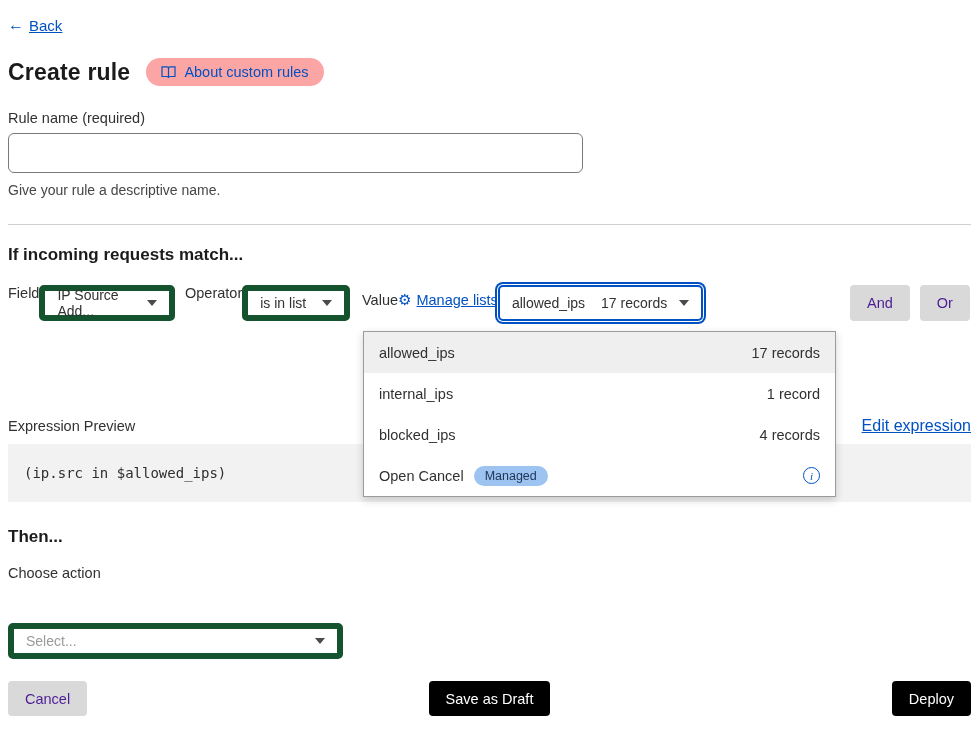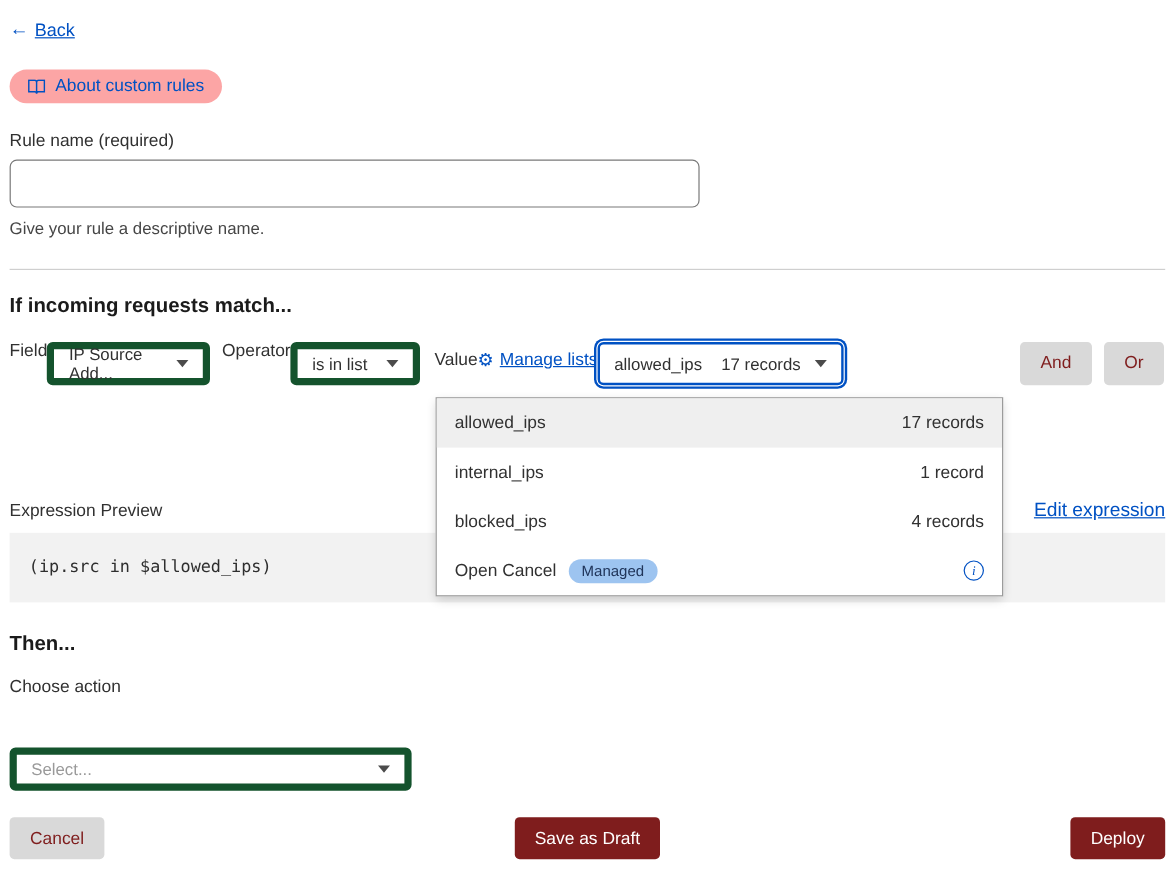--- a/index.html
+++ b/index.html
@@ -65,22 +65,22 @@
 
   .value-label-row { display: flex; justify-content: space-between; align-items: center; margin-bottom: 7px; }
   .value-label-row .field-label { margin-bottom: 0; }
   .manage-lists { display: inline-flex; align-items: center; gap: 5px; font-size: 14.5px; }
   .gear-icon { font-size: 15px; color: #0051c3; text-decoration: none; }
 
   .btn {
     height: 36px; border: none; border-radius: 4px;
     font-size: 14.5px; font-family: inherit; cursor: pointer; padding: 0 17px;
   }
-  .btn-gray { background: #d9d9d9; color: #7f1d1d; }
-  .btn-blue { background: #7f1d1d; color: #ffffff; }
+  .btn-gray { background: #d9d9d9; color: #4c1d95; }
+  .btn-blue { background: #000000; color: #ffffff; }
   .footer .btn { height: 35px; }
 
   
   .dropdown {
     position: absolute; top: calc(100% + 10px); left: 1px;
     width: 473px; background: #ffffff;
     border: 1px solid #9b9b9b;
     box-shadow: 0 3px 8px rgba(0,0,0,.18);
     z-index: 20;
   }
@@ -121,20 +121,21 @@
 <body>
 
 <div class="page">
 
   <a class="back-link">
     <span class="back-arrow">←</span>
     <span class="underlined">Back</span>
   </a>
 
   <div class="title-row">
+    <h1 class="page-title">Create rule</h1>
     <a class="about-pill">
       <span class="book-icon">
         <svg width="15" height="13" viewBox="0 0 16 14">
             <path d="M1 1h5.2c.9 0 1.8.8 1.8 1.7V13c0-.9-.9-1.7-1.8-1.7H1V1zm14 0H9.8C8.9 1 8 1.8 8 2.7V13c0-.9.9-1.7 1.8-1.7H15V1z" fill="none" stroke="#0051c3" stroke-width="1.3"></path>
           </svg>
       </span>
       <span>About custom rules</span>
     </a>
   </div>
 

